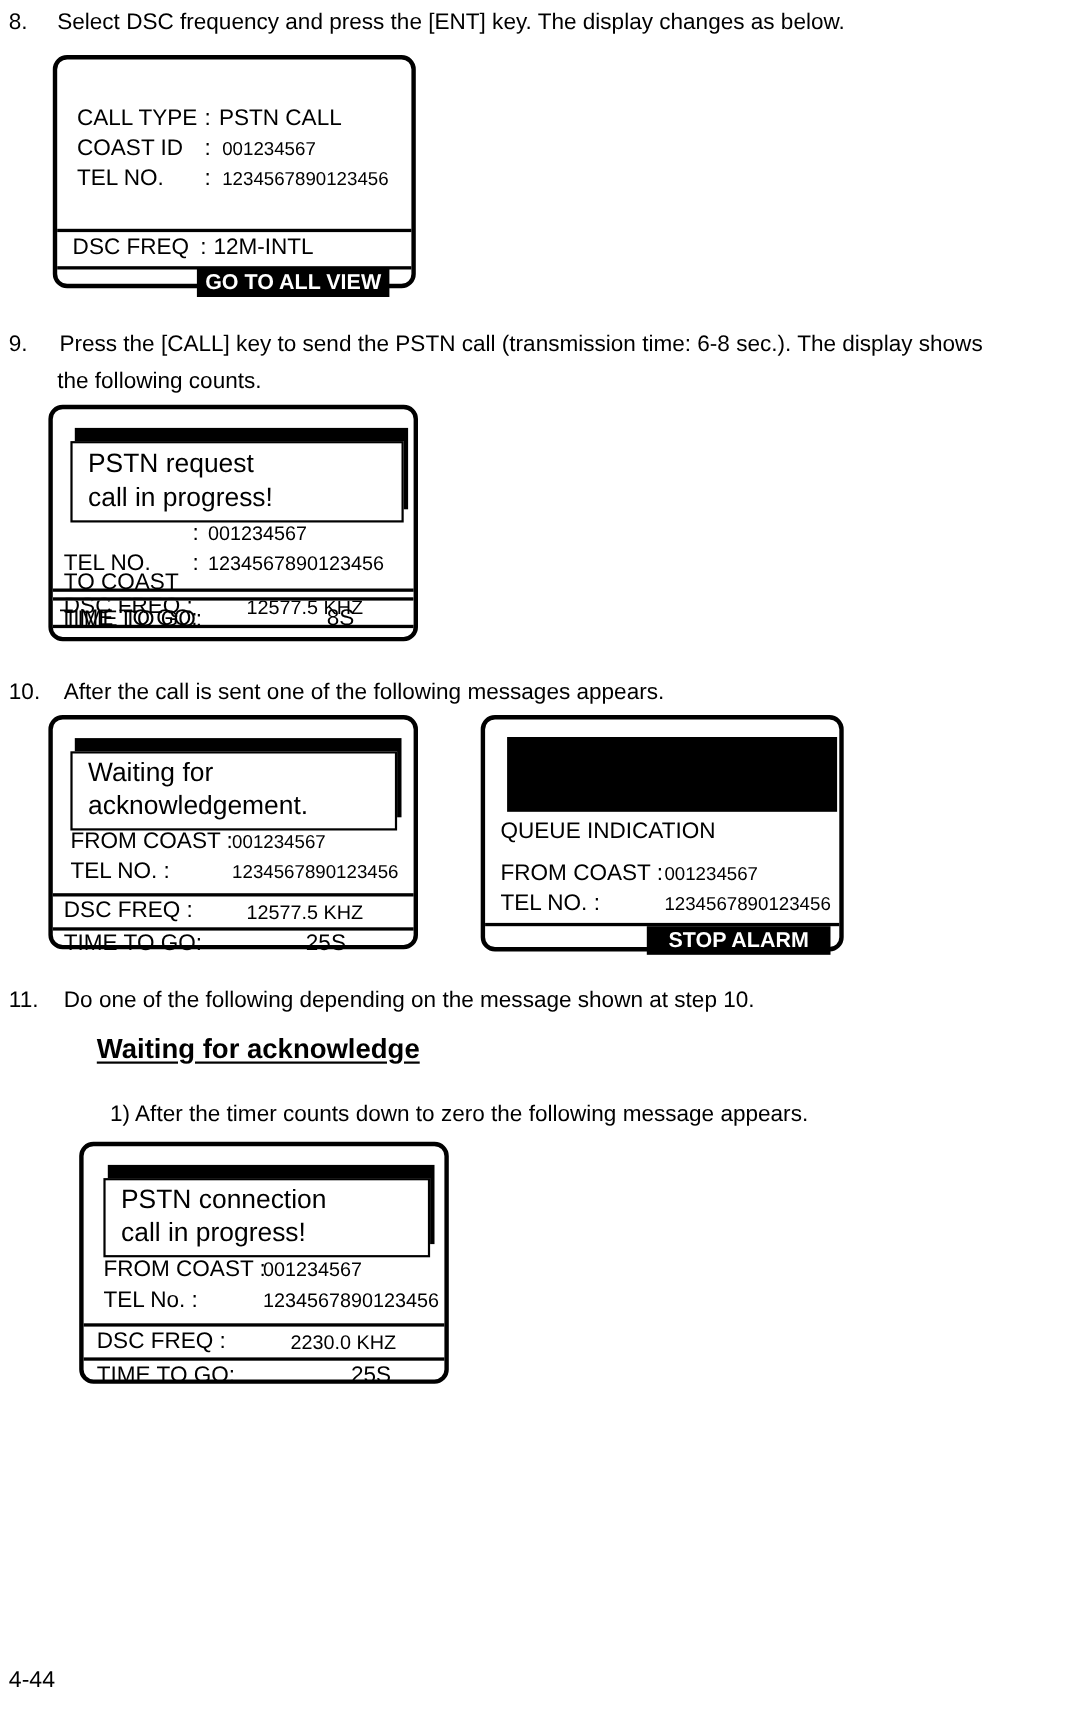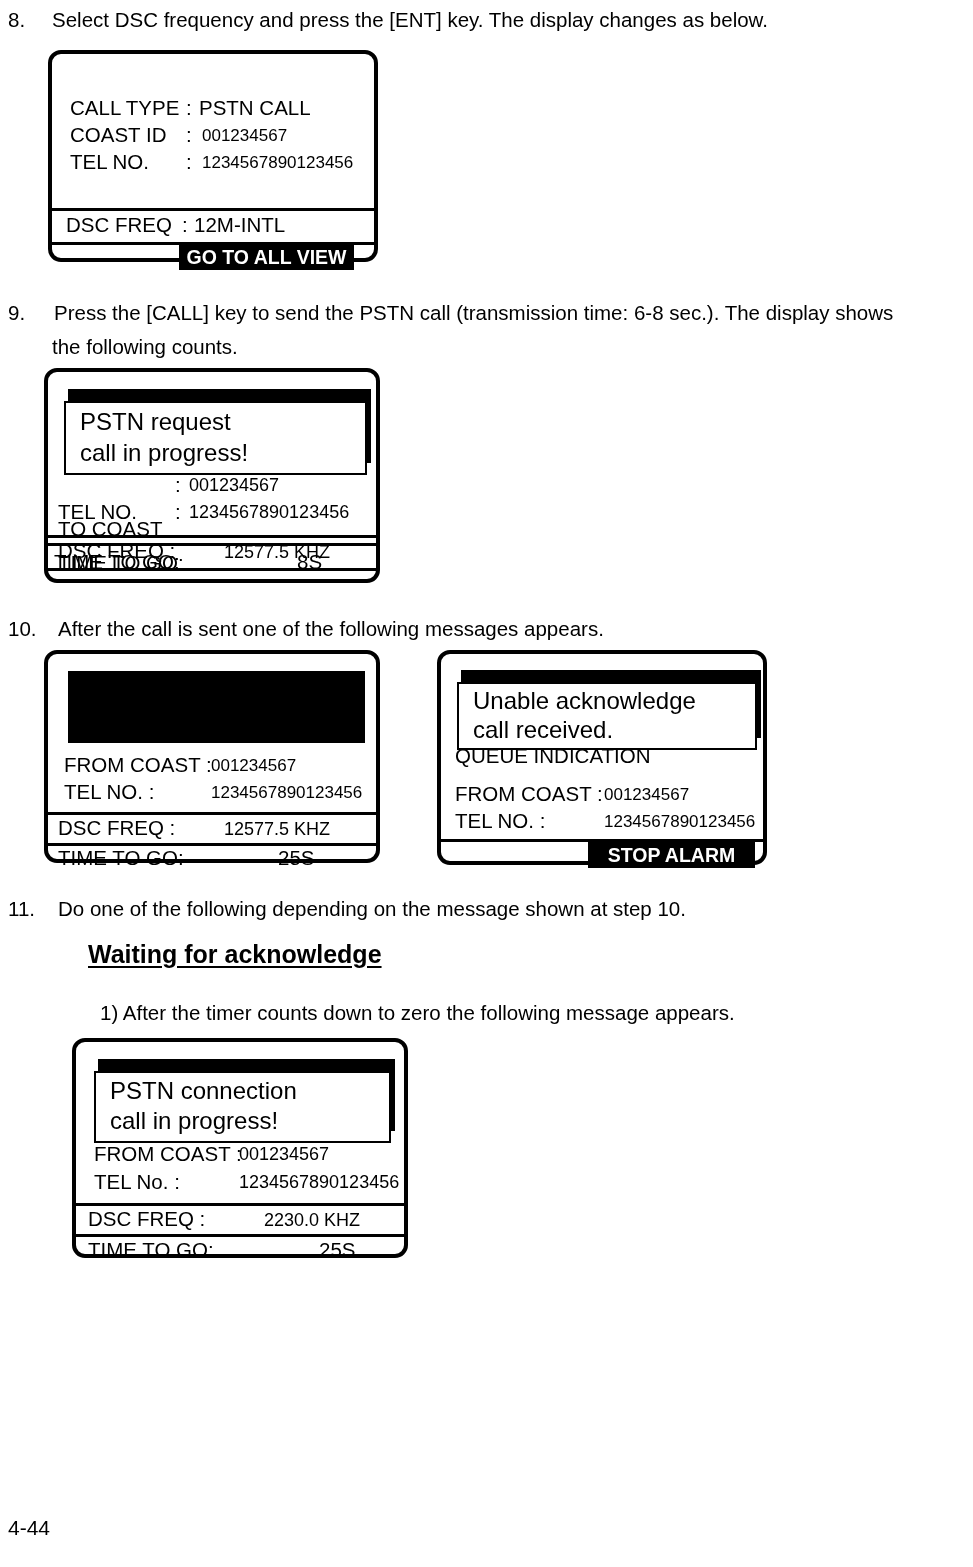--- a/index.html
+++ b/index.html
@@ -184,44 +184,44 @@
 <div class="abs t20" style="left:297px; top:550px;">8S</div>
 <div class="abs" style="left:48px; top:543px; width:328px; height:2.5px; background:#fff;"></div>
 <div class="abs" style="left:48px; top:543px; width:328px; height:2.5px; background:#000;"></div>
 
 <div class="step-num" style="left:8px; top:612px;">10.</div>
 <div class="step-body" style="left:58px; top:612px;">After the call is sent one of the following messages appears.</div>
 
 <div class="lcd" style="left:44px; top:650px; width:336px; height:213px;">
   <div class="lcd-inner">
     <div class="msgbox-shadow" style="left:20px; top:17px; width:297px; height:72px;"></div>
+    <div class="msgbox" style="left:16px; top:13px; width:297px; height:72px;">
+      <div class="mline" style="top:4px;">Waiting for</div>
+      <div class="mline" style="top:34px;">acknowledgement.</div>
+    </div>
 
     <div class="field t20" style="left:16px; top:99px;">FROM COAST :</div>
     <div class="field t17" style="left:163px; top:102px;">001234567</div>
 
     <div class="field t20" style="left:16px; top:126px;">TEL NO.     :</div>
     <div class="field t17" style="left:163px; top:129px;">1234567890123456</div>
 
     <div class="hline" style="left:0; top:158px; width:328px;"></div>
     <div class="field t20" style="left:10px; top:162px;">DSC FREQ  :</div>
     <div class="field t18" style="left:176px; top:165px;">12577.5 KHZ</div>
 
     <div class="hline" style="left:0; top:189px; width:328px;"></div>
     <div class="field t20" style="left:10px; top:192px;">TIME TO GO:</div>
     <div class="field t20" style="left:230px; top:192px;">25S</div>
   </div>
 </div>
 
 <div class="lcd" style="left:437px; top:650px; width:330px; height:215px;">
   <div class="lcd-inner">
     <div class="msgbox-shadow" style="left:20px; top:16px; width:300px; height:68px;"></div>
-    <div class="msgbox" style="left:16px; top:12px; width:300px; height:68px;">
-      <div class="mline" style="top:3px;">Unable acknowledge</div>
-      <div class="mline" style="top:32px;">call received.</div>
-    </div>
 
     <div class="field t20" style="left:14px; top:90px;">QUEUE INDICATION</div>
 
     <div class="field t20" style="left:14px; top:128px;">FROM COAST :</div>
     <div class="field t17" style="left:163px; top:131px;">001234567</div>
 
     <div class="field t20" style="left:14px; top:155px;">TEL NO.     :</div>
     <div class="field t17" style="left:163px; top:158px;">1234567890123456</div>
 
     <div class="hline" style="left:0; top:185px; width:322px;"></div>

